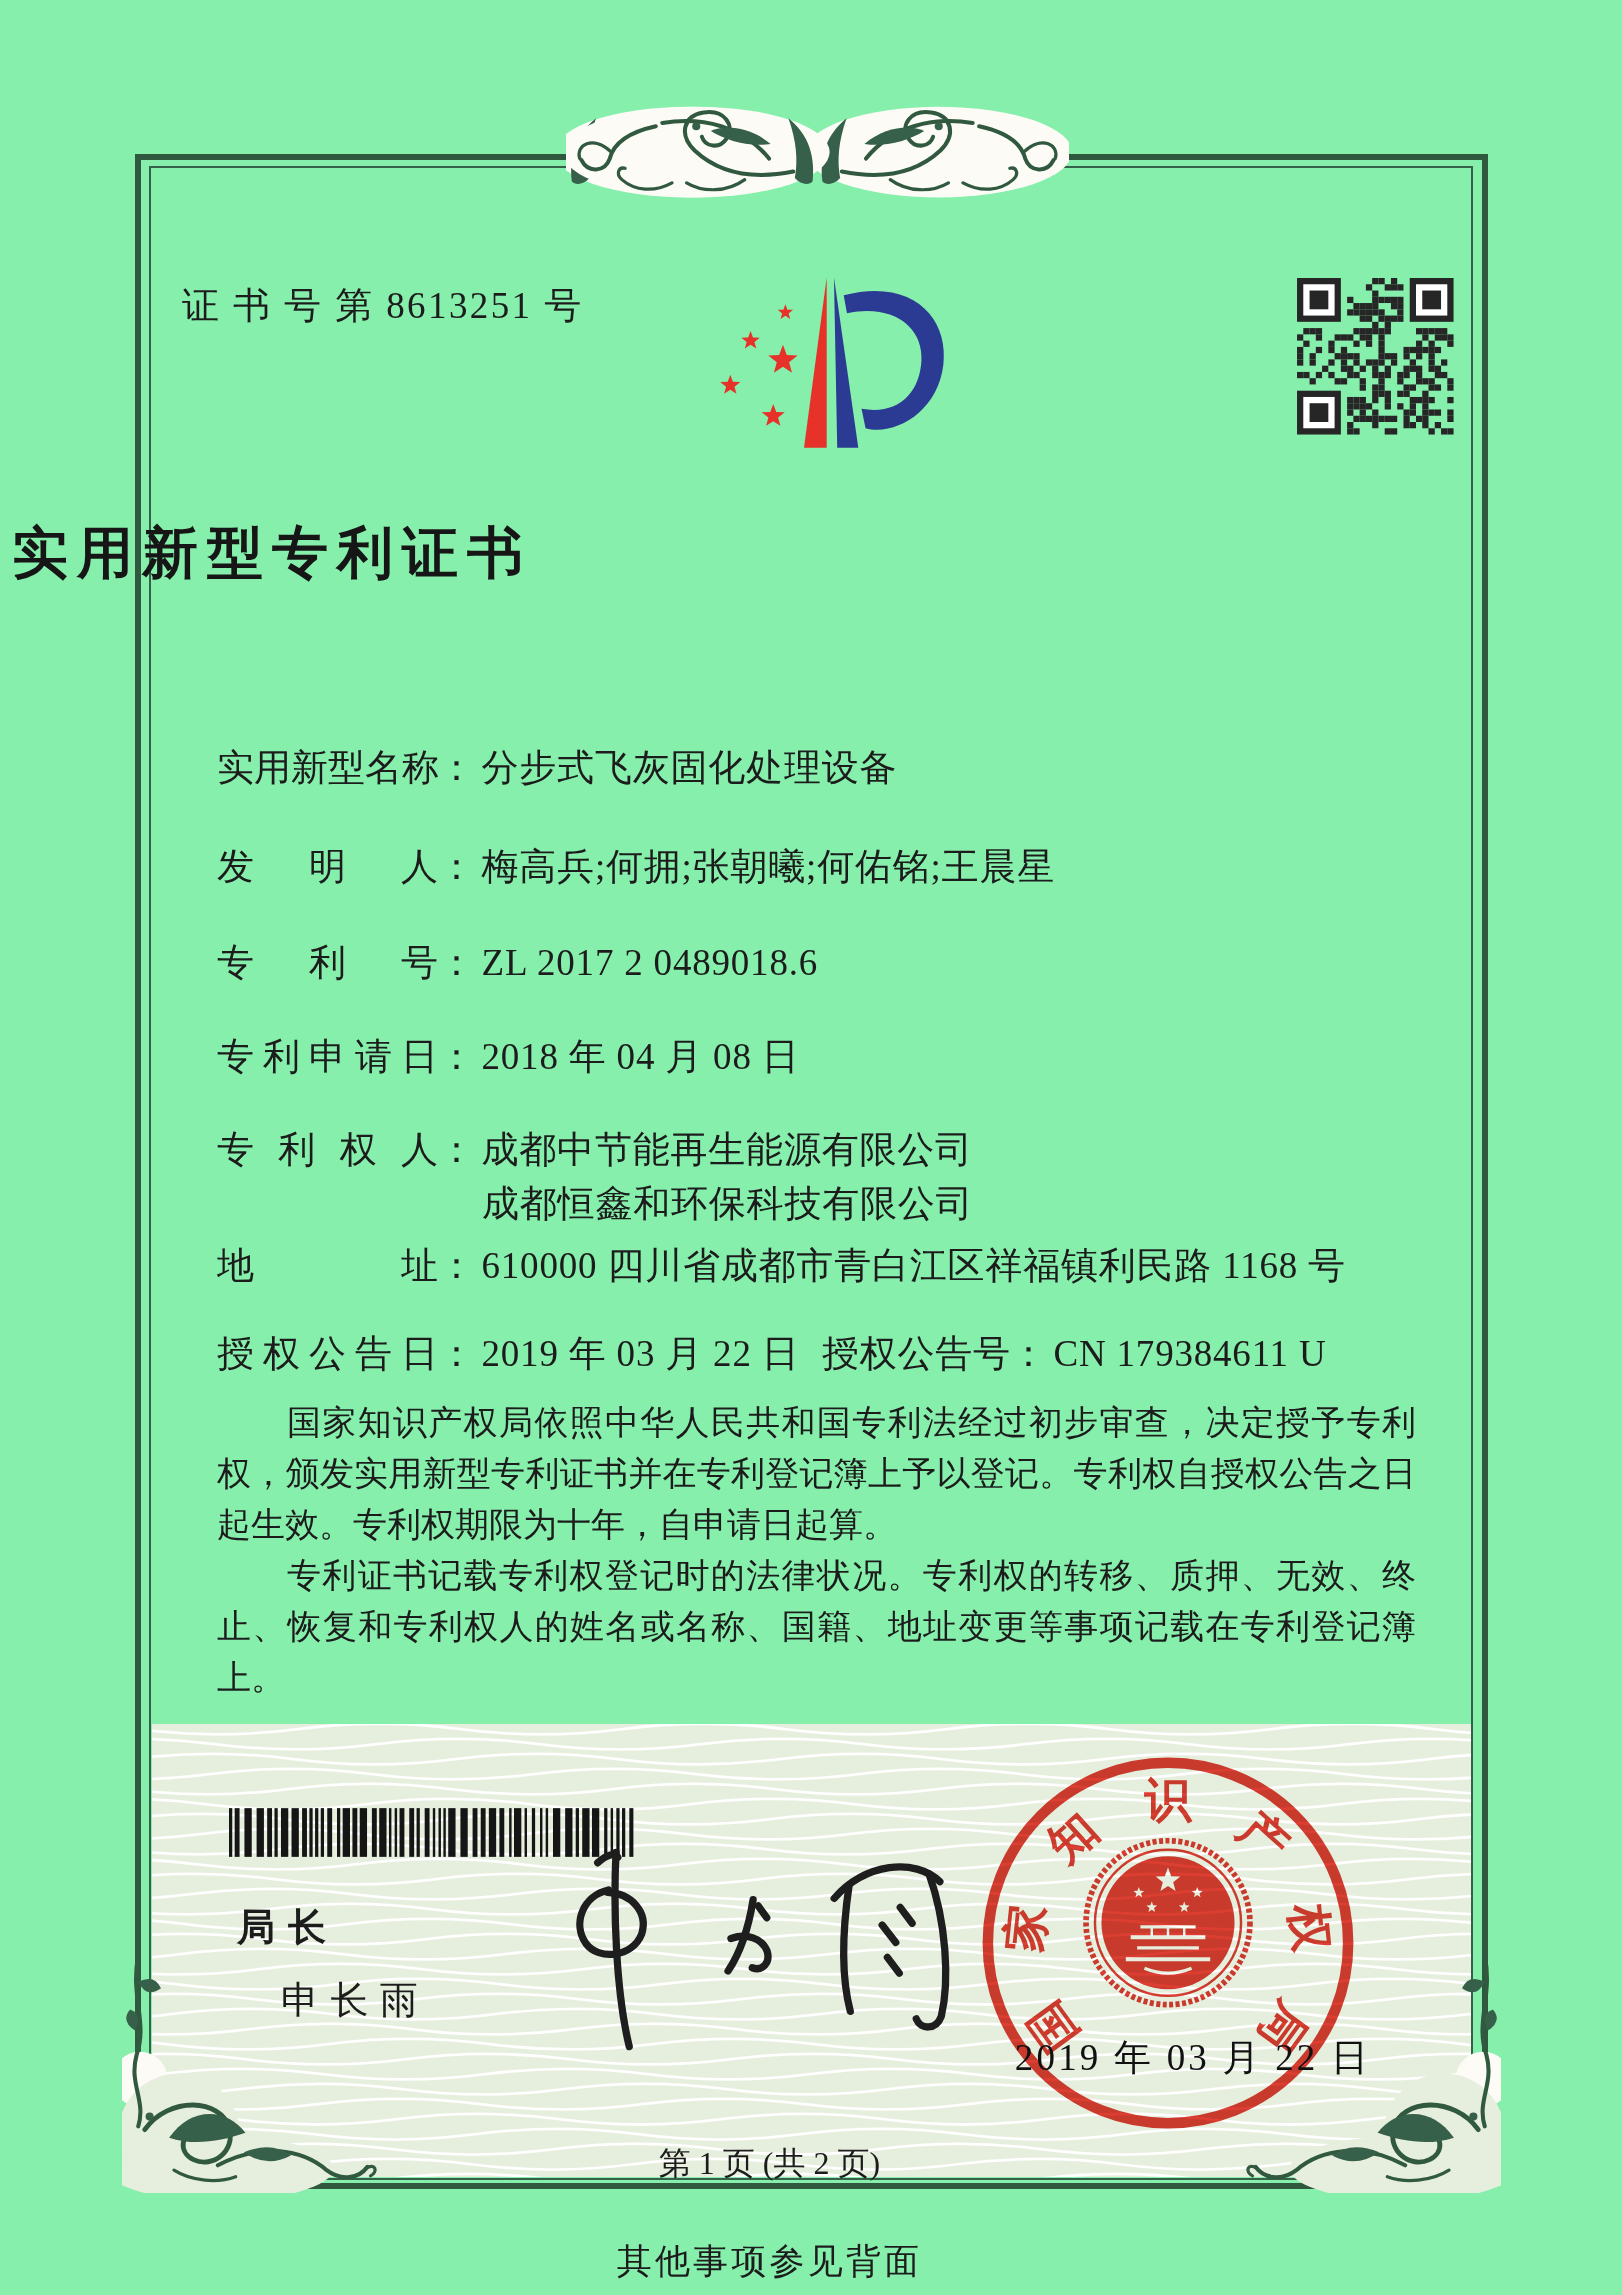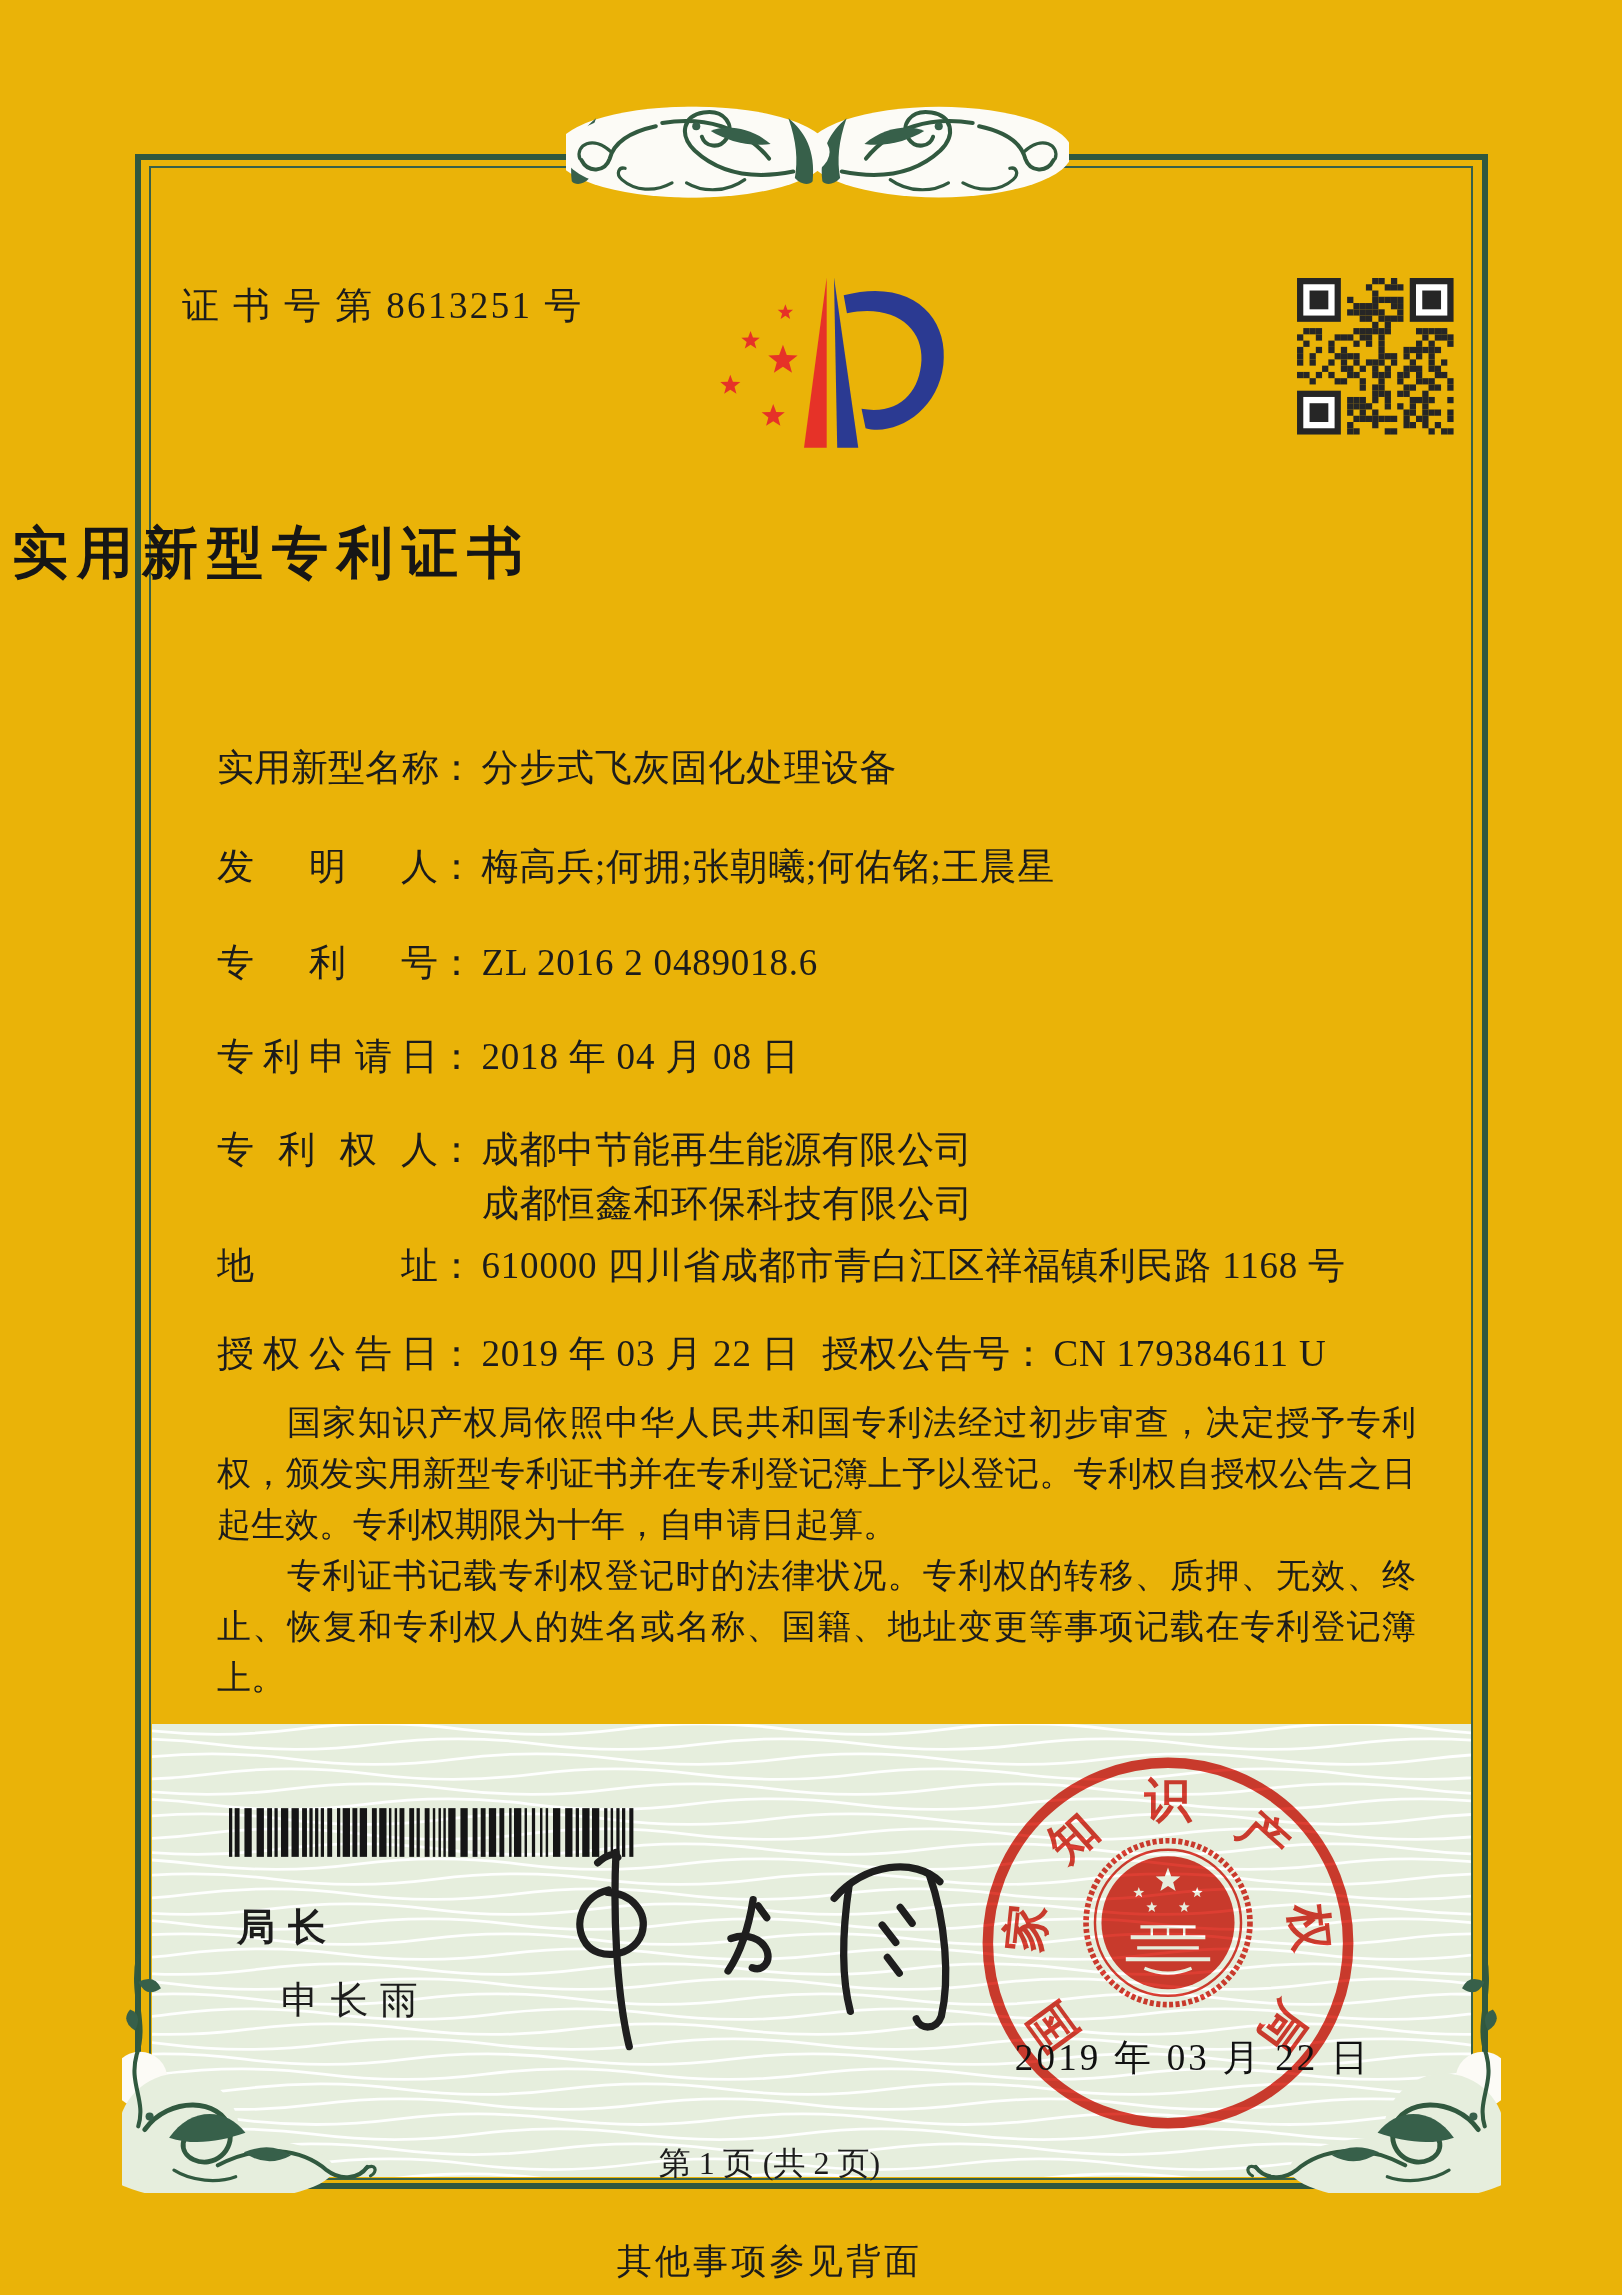--- a/index.html
+++ b/index.html
@@ -1,18 +1,18 @@
 <!DOCTYPE html>
 <html style="font-size:13px"><head>
 <meta charset="utf-8">
 <style>
   html,body{margin:0;padding:0;background:#ffffff;}
   #page{
     position:relative; width:1623px; height:2295px; overflow:hidden;
-    background:#eab308;
+    background:#86efac;
     font-family:"Liberation Serif","DejaVu Serif",serif;
     color:#1c1c1c;
   }
   
   .frame-outer{position:absolute;left:135px;top:154px;width:1353px;height:2035px;
     border:6.5px solid #30583f;box-sizing:border-box;}
   .frame-inner{position:absolute;left:149px;top:166px;width:1324px;height:2014px;
     border:2.4px solid #37604a;box-sizing:border-box;}
   
   .top-ornament{position:absolute;left:566px;top:102px;width:503px;height:97px;}
@@ -333,21 +333,21 @@
         <span>发</span>
         <span>明</span>
         <span>人</span>
       </span><span class="fcolon">：</span><span class="fvalue">梅高兵;何拥;张朝曦;何佑铭;王晨星</span>
   </div>
   <div class="frow" style="top:938px">
     <span class="flabel">
         <span>专</span>
         <span>利</span>
         <span>号</span>
-      </span><span class="fcolon">：</span><span class="fvalue">ZL 2016 2 0489018.6</span>
+      </span><span class="fcolon">：</span><span class="fvalue">ZL 2017 2 0489018.6</span>
   </div>
   <div class="frow" style="top:1032px">
     <span class="flabel">
         <span>专</span>
         <span>利</span>
         <span>申</span>
         <span>请</span>
         <span>日</span>
       </span><span class="fcolon">：</span><span class="fvalue">2018 年 04 月 08 日</span>
   </div>

